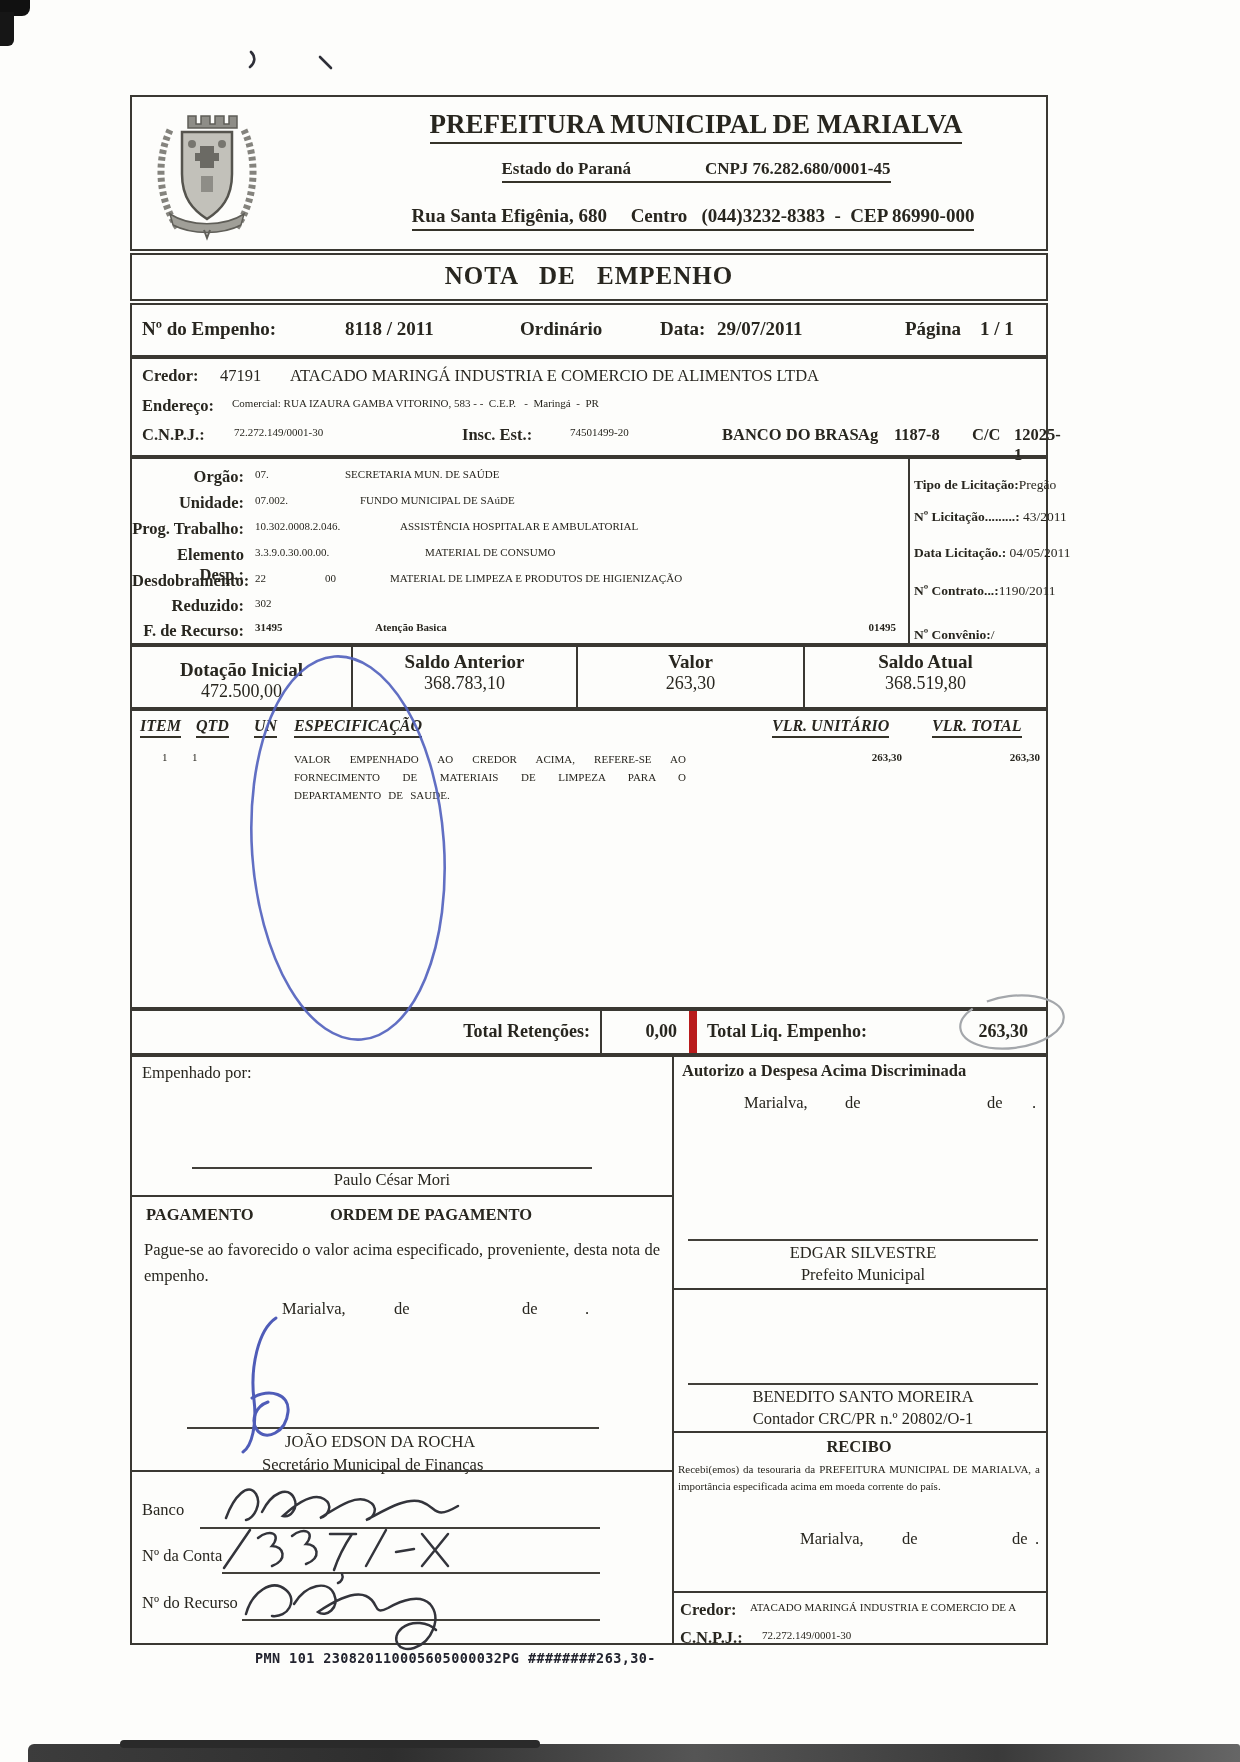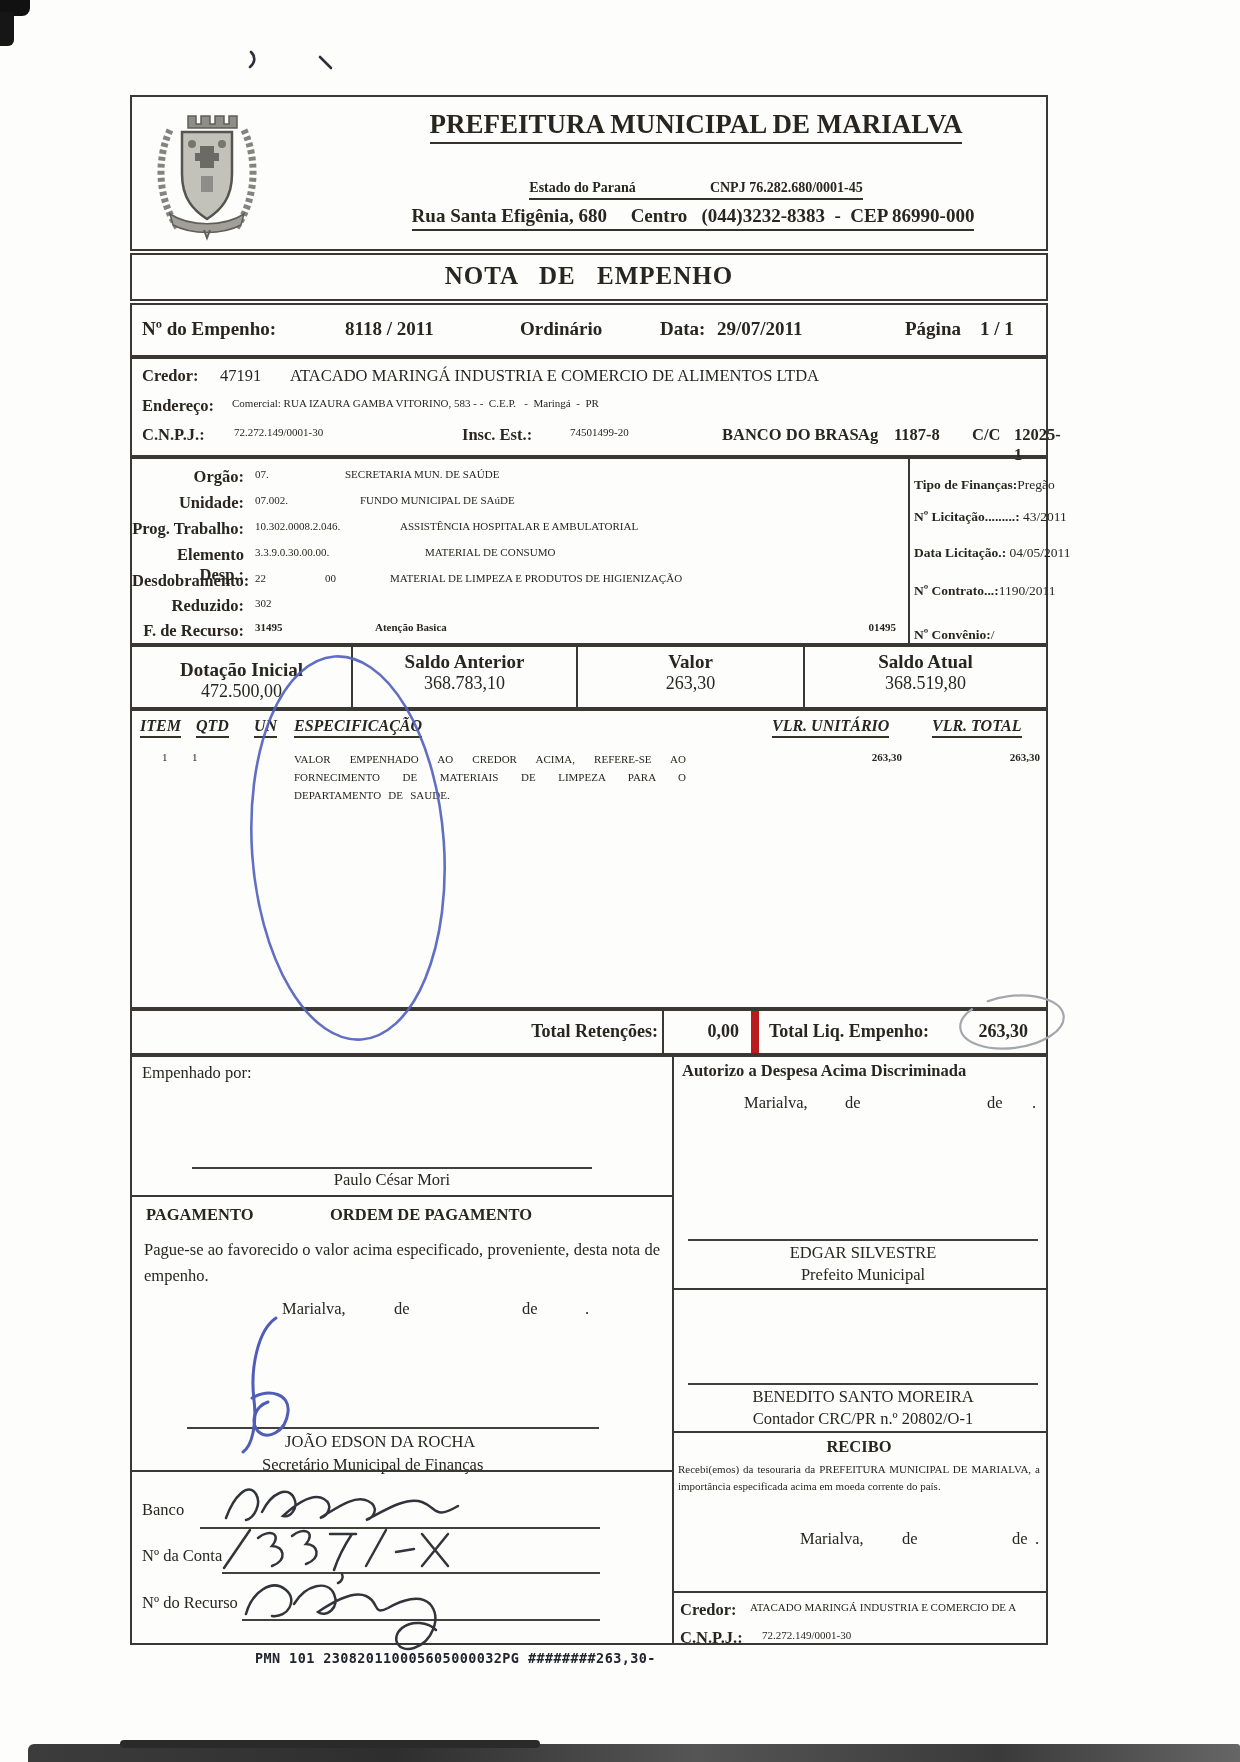--- a/index.html
+++ b/index.html
@@ -11,21 +11,21 @@
   .vline{position:absolute;border-left:2px solid #3a3832;width:0;}
   .sig{position:absolute;border-top:2px solid #42403a;height:0;}
   .underl{border-bottom:2px solid #353329;padding-bottom:2px;display:inline-block;}
   .b{font-weight:700;}
   .pre{white-space:pre;}
   .nw{white-space:nowrap;}
   .ctr{text-align:center;}
   .r{text-align:right;}
   .t13{font-size:13.5px;} .t16{font-size:11px;}
   .t17{font-size:16.5px;} .t18{font-size:18px;} .t19{font-size:19px;}
-  .t20{font-size:14px;margin-top:21px;} .t25{font-size:25px;} .t27{font-size:27px;}
+  .t20{font-size:17px;} .t25{font-size:25px;} .t27{font-size:27px;}
   .ith{font-style:italic;font-weight:700;font-size:16px;border-bottom:2px solid #353329;padding-bottom:1px;}
   .just{text-align:justify;}
   .penlayer{position:absolute;left:0;top:0;pointer-events:none;z-index:6;}
   .cell{height:100%;box-sizing:border-box;}
   .espec{line-height:1.62;word-spacing:4.5px;}
 </style>
 </head>
 <body>
 
 <div class="page">
@@ -118,21 +118,21 @@
 
     <div class="abs r b t17" style="left:0;top:137px;width:112px;">Reduzido:</div>
     <span class="abs t16" style="left:123px;top:138px;">302</span>
 
     <div class="abs r b t17" style="left:0;top:162px;width:112px;">F. de Recurso:</div>
     <span class="abs b t16" style="left:123px;top:162px;">31495</span>
     <span class="abs b t16 nw" style="left:243px;top:162px;">Atenção Basica</span>
     <div class="abs r b t16" style="left:700px;top:162px;width:64px;">01495</div>
 
     <div class="abs" style="left:782px;top:0;width:130px;height:184px;">
-      <span class="abs nw t13" style="left:0;top:18px;"><span class="b">Tipo de Finanças:</span><span>Pregão</span></span>
+      <span class="abs nw t13" style="left:0;top:18px;"><span class="b">Tipo de Licitação:</span><span>Pregão</span></span>
       <span class="abs nw t13" style="left:0;top:50px;"><span class="b">Nº Licitação.........:</span> <span>43/2011</span></span>
       <span class="abs nw t13" style="left:0;top:86px;"><span class="b">Data Licitação.:</span> <span>04/05/2011</span></span>
       <span class="abs nw t13" style="left:0;top:124px;"><span class="b">Nº Contrato...:</span><span>1190/2011</span></span>
       <span class="abs nw t13" style="left:0;top:168px;"><span class="b">Nº Convênio:</span><span>/</span></span>
     </div>
   </div>
 
   <div class="box" style="left:130px;top:645px;width:914px;height:60px;display:flex;">
     <div class="cell ctr" style="width:221px;border-right:2px solid #3a3832;">
       <div class="b t19" style="margin-top:12px;">Dotação Inicial</div>
@@ -161,21 +161,21 @@
     <span class="abs ith" style="left:800px;top:6px;">VLR. TOTAL</span>
 
     <span class="abs t16" style="left:30px;top:40px;">1</span>
     <span class="abs t16" style="left:60px;top:40px;">1</span>
     <div class="abs t16 just espec" style="left:162px;top:40px;width:392px;">VALOR EMPENHADO AO CREDOR ACIMA, REFERE-SE AO FORNECIMENTO DE MATERIAIS DE LIMPEZA PARA O DEPARTAMENTO DE SAUDE.</div>
     <div class="abs r b t16" style="left:660px;top:40px;width:110px;">263,30</div>
     <div class="abs r b t16" style="left:798px;top:40px;width:110px;">263,30</div>
   </div>
 
   <div class="box" style="left:130px;top:1009px;width:914px;height:42px;display:flex;">
-    <div class="cell r b t18" style="width:532px;border-right:2px solid #3a3832;line-height:40px;padding-right:4px;">
+    <div class="cell r b t18" style="width:470px;border-right:2px solid #3a3832;line-height:40px;padding-right:10px;">
       <span>Total Retenções:</span>
     </div>
     <div class="cell r b t18" style="width:95px;border-right:8px solid #b91c1c;line-height:40px;padding-right:12px;">
       <span>0,00</span>
     </div>
     <div class="cell b t18" style="flex:1;line-height:40px;padding-left:10px;position:relative;">
       <span>Total Liq. Empenho:</span>
       <span class="abs" style="right:18px;top:0;">263,30</span>
     </div>
   </div>

